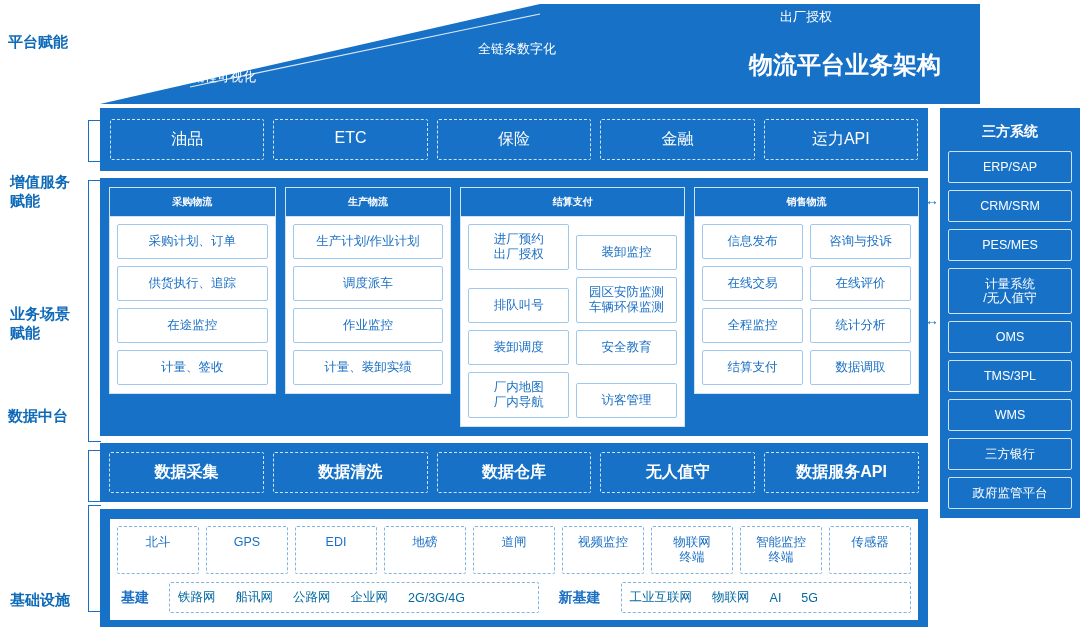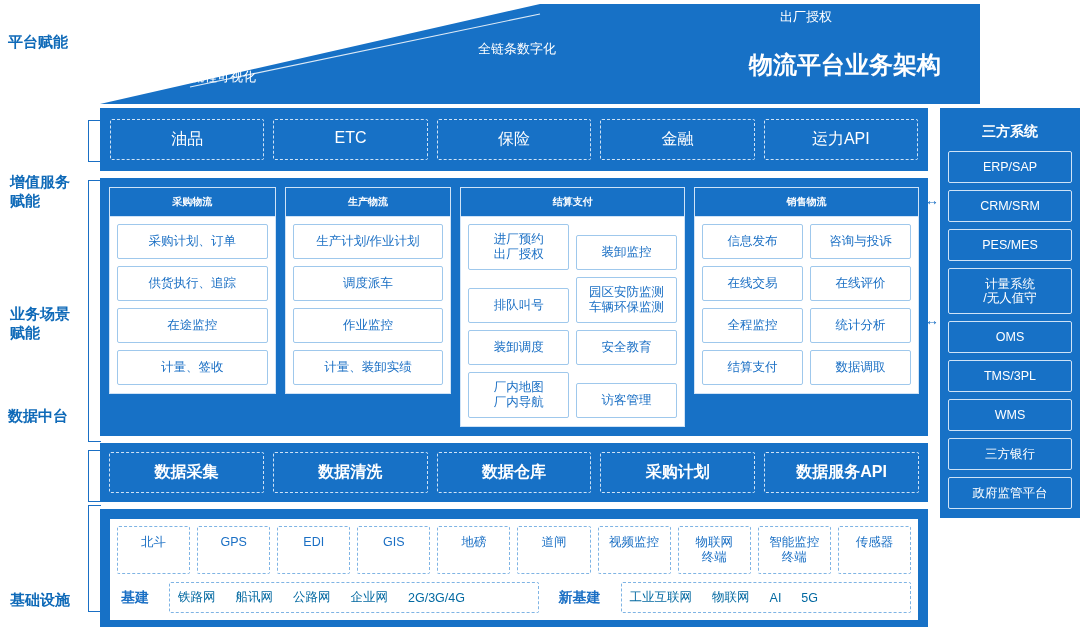--- a/index.html
+++ b/index.html
@@ -219,31 +219,30 @@
           </div>
         </div>
       </div>
 
     </div>
 
     <div class="band">
       <div class="chip solidtxt">数据采集</div>
       <div class="chip solidtxt">数据清洗</div>
       <div class="chip solidtxt">数据仓库</div>
-      <div class="chip solidtxt">采购计划</div>
+      <div class="chip solidtxt">无人值守</div>
       <div class="chip solidtxt">数据服务API</div>
     </div>
 
     <div class="infra">
       <div class="infra-box">
         <div class="infra-row">
           <div class="icell">北斗</div>
           <div class="icell">GPS</div>
           <div class="icell">EDI</div>
-          <div class="icell">GIS</div>
           <div class="icell">地磅</div>
           <div class="icell">道闸</div>
           <div class="icell">视频监控</div>
           <div class="icell">物联网<br>终端</div>
           <div class="icell">智能监控<br>终端</div>
           <div class="icell">传感器</div>
         </div>
         <div class="infra-row2">
           <div class="tag">基建</div>
           <div class="pillwrap" style="flex:1;">

